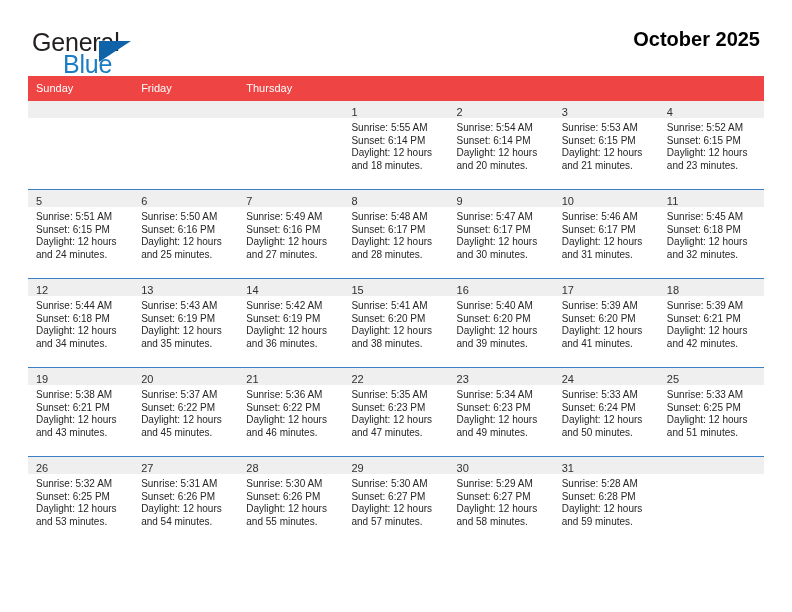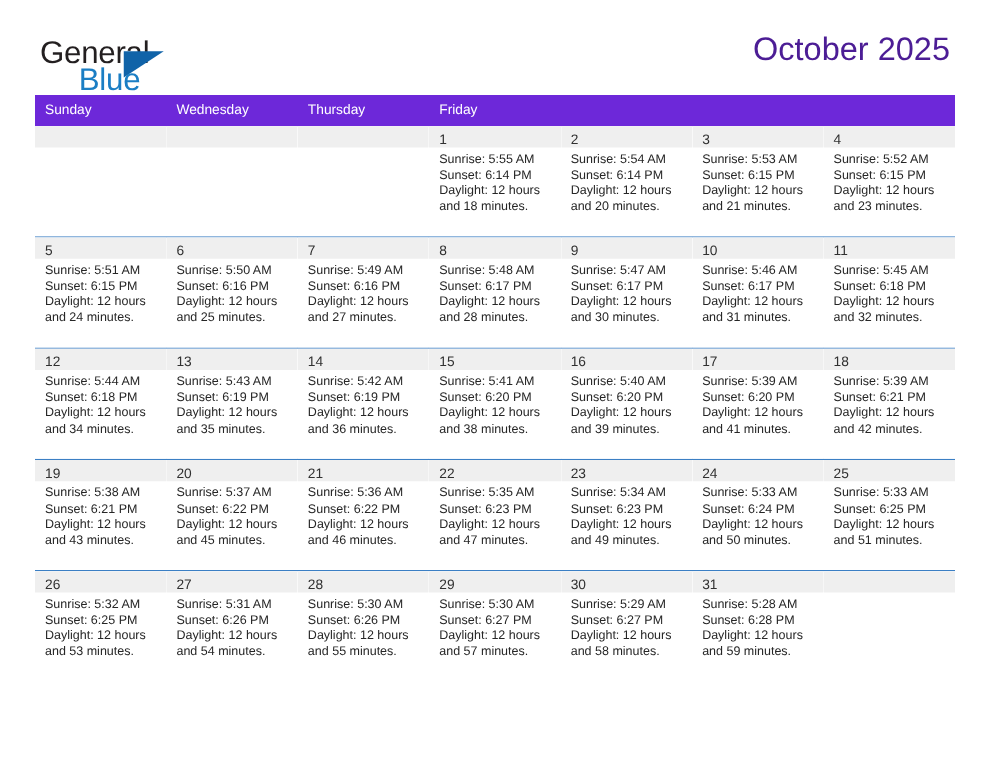--- a/index.html
+++ b/index.html
@@ -63,44 +63,44 @@
     border-bottom: 21px solid transparent;
   }
 
   .title-block {
     position: absolute;
     right: 4px;
     top: 24px;
     text-align: right;
   }
   .cal-title {
-    font-size: 26px;
-    color: #4c1d95;
-    font-weight: normal;
+    font-size: 20px;
+    color: #000000;
+    font-weight: bold;
     line-height: 30px;
     white-space: nowrap;
   }
   .cal-subtitle {
     margin-top: 8px;
     font-size: 14px;
     color: #2b2b2b;
     line-height: 16px;
     white-space: nowrap;
   }
 
   
   .calendar {
     position: relative;
     width: 736px;
     margin-top: 2px;
   }
   .weekdays {
     display: grid;
     grid-template-columns: repeat(7, 1fr);
-    background: #6d28d9;
+    background: #ef4444;
   }
   .weekday {
     font-size: 11px;
     color: #ffffff;
     padding: 6px 0 6px 8px;
     line-height: 13px;
     box-sizing: border-box;
   }
 
   .week {
@@ -158,23 +158,22 @@
     <div class="title-block">
       <div class="cal-title">October 2025</div>
     </div>
 
   </div>
 
   <div class="calendar">
 
     <div class="weekdays">
       <div class="weekday">Sunday</div>
-      <div class="weekday">Wednesday</div>
+      <div class="weekday">Friday</div>
       <div class="weekday">Thursday</div>
-      <div class="weekday">Friday</div>
     </div>
 
     <div id="weeks-container">
         <div class="week">
           <div class="cell empty">
             <div class="daynum-band"><span class="daynum"></span></div>
           </div>
           <div class="cell empty">
             <div class="daynum-band"><span class="daynum"></span></div>
           </div>

